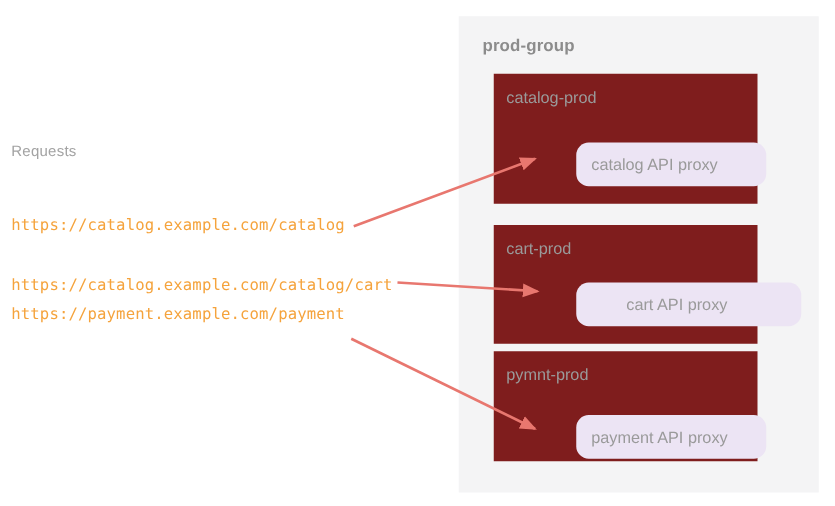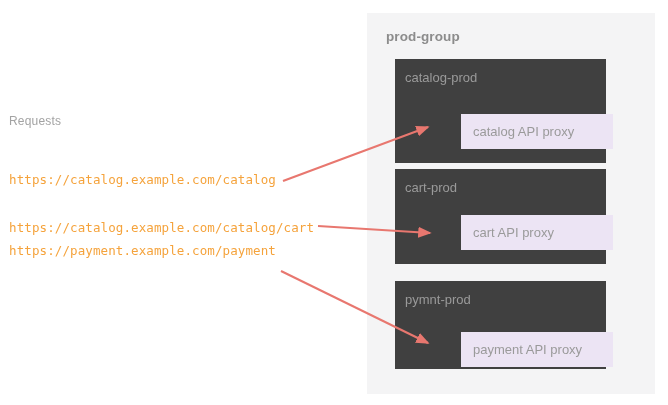--- a/index.html
+++ b/index.html
@@ -65,46 +65,47 @@
     font-weight: bold;
     color: #8c8c8c;
     letter-spacing: 0.1px;
     white-space: nowrap;
   }
 
   .env-box {
     position: absolute;
     left: 28px;
     width: 211px;
-    background: #404040;
+    background: #7f1d1d;
   }
   .env-box.e0 { top: 46px;  height: 104px; }
-  .env-box.e1 { top: 156px; height: 95px;  }
+  .env-box.e1 { top: 167px; height: 95px;  }
   .env-box.e2 { top: 268px; height: 88px; }
 
   .env-title {
     position: absolute;
     left: 10px;
     top: 11px;
     font-size: 13px;
     color: #9a9a9a;
     white-space: nowrap;
   }
 
   .proxy-box {
     position: absolute;
     left: 66px;
     width: 152px;
     height: 35px;
     background: #ece4f4;
     display: flex;
     align-items: center;
+    border-radius: 10px;
   }
   .env-box.e0 .proxy-box { top: 55px; }
-  .env-box.e1 .proxy-box { top: 46px; }
+  .env-box.e1 .proxy-box { top: 46px; padding-left: 28px; }
   .env-box.e2 .proxy-box { top: 51px; }
 
   .proxy-label {
     font-size: 13px;
     color: #9a9a9a;
     padding-left: 12px;
     white-space: nowrap;
   }
 
   

